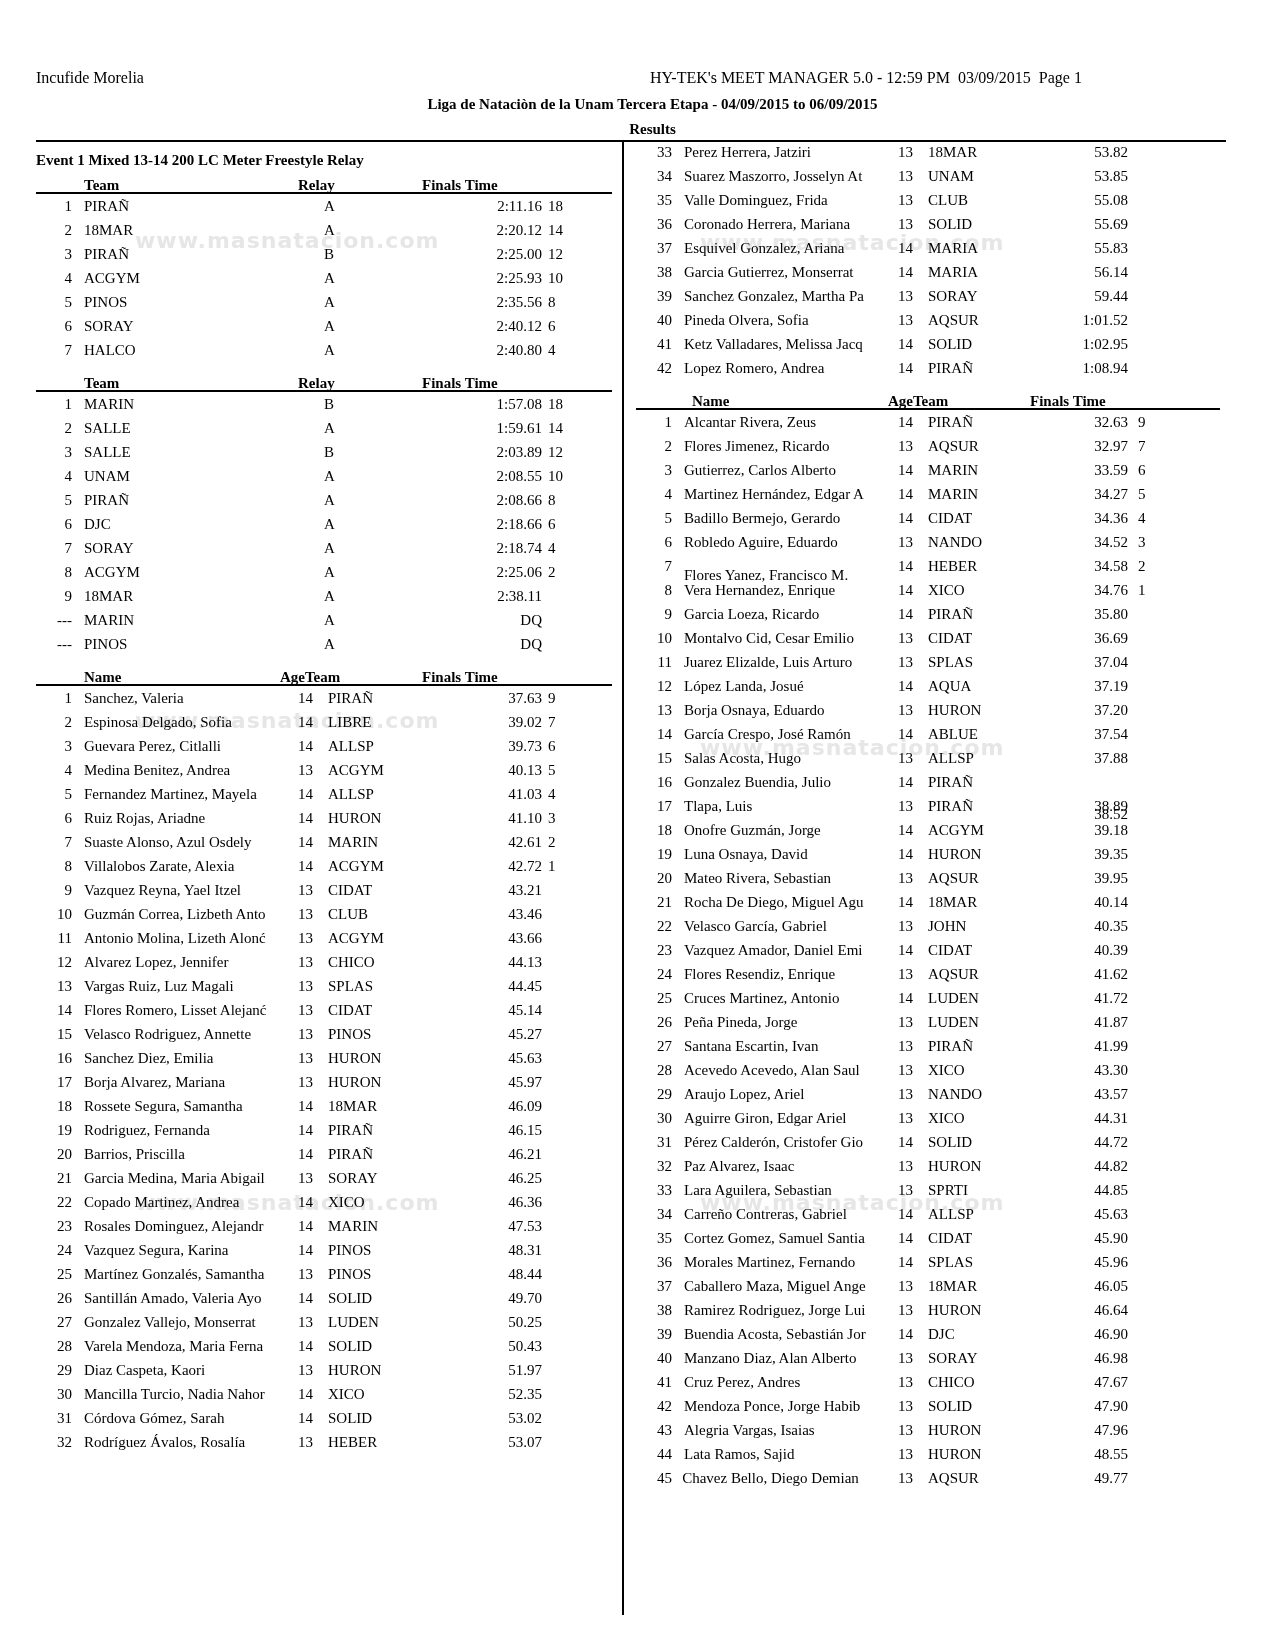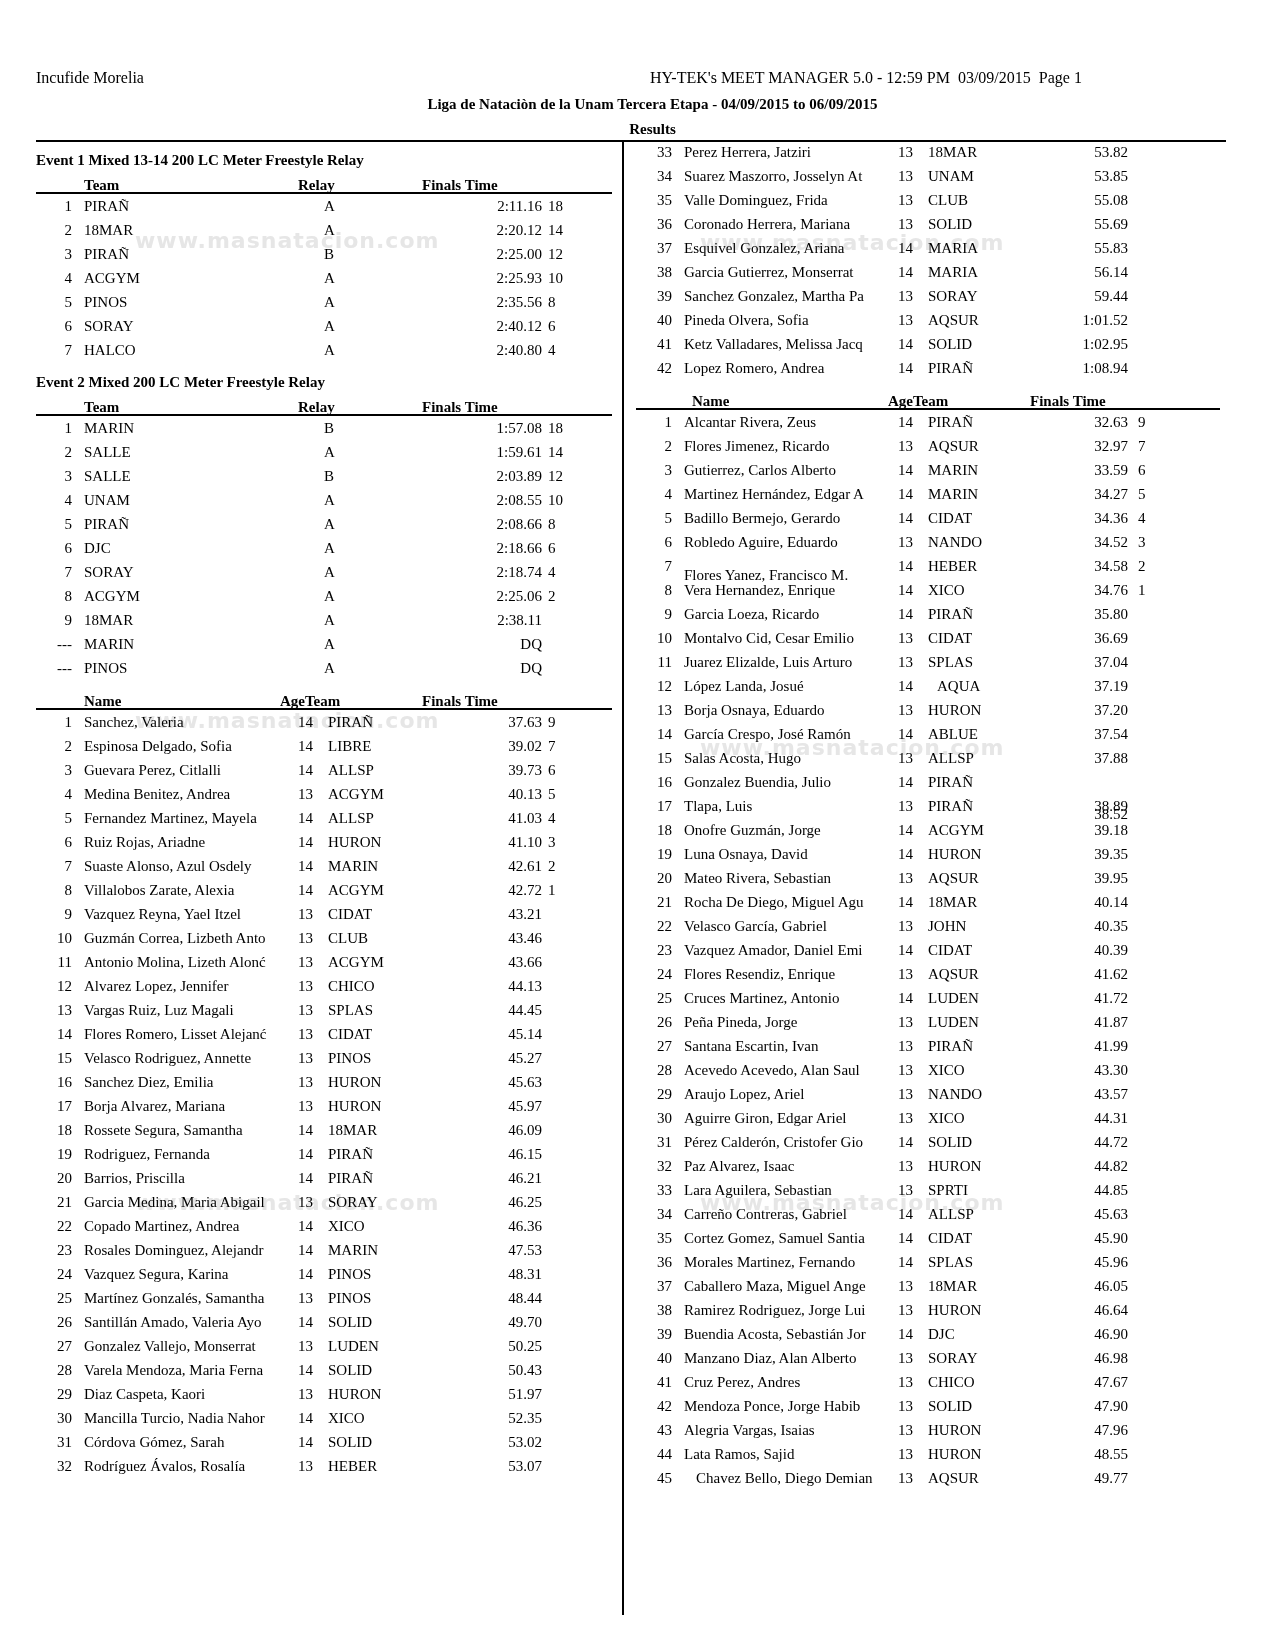--- a/index.html
+++ b/index.html
@@ -99,21 +99,20 @@
       <span class="c-pts">6</span>
     </div>
     <div class="row">
       <span class="c-place">7</span>
       <span class="c-name">HALCO</span>
       <span class="c-relay">A</span>
       <span class="c-time">2:40.80</span>
       <span class="c-pts">4</span>
     </div>
     <div class="spacer"></div>
-    <div class="event-title">Event 2  Mixed 200 LC Meter Freestyle Relay</div>
     <div class="thead">
       <span style="left: 48px;">Team</span>
       <span style="left: 262px;">Relay</span>
       <span style="left: 386px;">Finals Time</span>
     </div>
     <div class="row">
       <span class="c-place">1</span>
       <span class="c-name">MARIN</span>
       <span class="c-relay">B</span>
       <span class="c-time">1:57.08</span>
@@ -624,21 +623,21 @@
       <span class="c-name" style="left: 56px;">Juarez Elizalde, Luis Arturo</span>
       <span class="c-age" style="left: 270px;">13</span>
       <span class="c-team" style="left: 300px;">SPLAS</span>
       <span class="c-time" style="right: 92px;">37.04</span>
       <span class="c-pts" style="left: 510px;"></span>
     </div>
     <div class="row">
       <span class="c-place" style="width: 44px;">12</span>
       <span class="c-name" style="left: 56px;">López Landa, Josué</span>
       <span class="c-age" style="left: 270px;">14</span>
-      <span class="c-team" style="left: 309px; text-align: right;">AQUA</span>
+      <span class="c-team" style="left: 300px; text-align: right;">AQUA</span>
       <span class="c-time" style="right: 92px;">37.19</span>
       <span class="c-pts" style="left: 510px;"></span>
     </div>
     <div class="row">
       <span class="c-place" style="width: 44px;">13</span>
       <span class="c-name" style="left: 56px;">Borja Osnaya, Eduardo</span>
       <span class="c-age" style="left: 270px;">13</span>
       <span class="c-team" style="left: 300px;">HURON</span>
       <span class="c-time" style="right: 92px;">37.20</span>
       <span class="c-pts" style="left: 510px;"></span>
@@ -886,19 +885,19 @@
     <div class="row">
       <span class="c-place" style="width: 44px;">44</span>
       <span class="c-name" style="left: 56px;">Lata Ramos, Sajid</span>
       <span class="c-age" style="left: 270px;">13</span>
       <span class="c-team" style="left: 300px;">HURON</span>
       <span class="c-time" style="right: 92px;">48.55</span>
       <span class="c-pts" style="left: 510px;"></span>
     </div>
     <div class="row">
       <span class="c-place" style="width: 44px;">45</span>
-      <span class="c-name" style="left: 68px;">Chavez Bello, Diego Demian</span>
+      <span class="c-name" style="left: 40px; text-align: center;">Chavez Bello, Diego Demian</span>
       <span class="c-age" style="left: 270px;">13</span>
       <span class="c-team" style="left: 300px;">AQSUR</span>
       <span class="c-time" style="right: 92px;">49.77</span>
       <span class="c-pts" style="left: 510px;"></span>
     </div>
   </div>
 
 </body></html>

